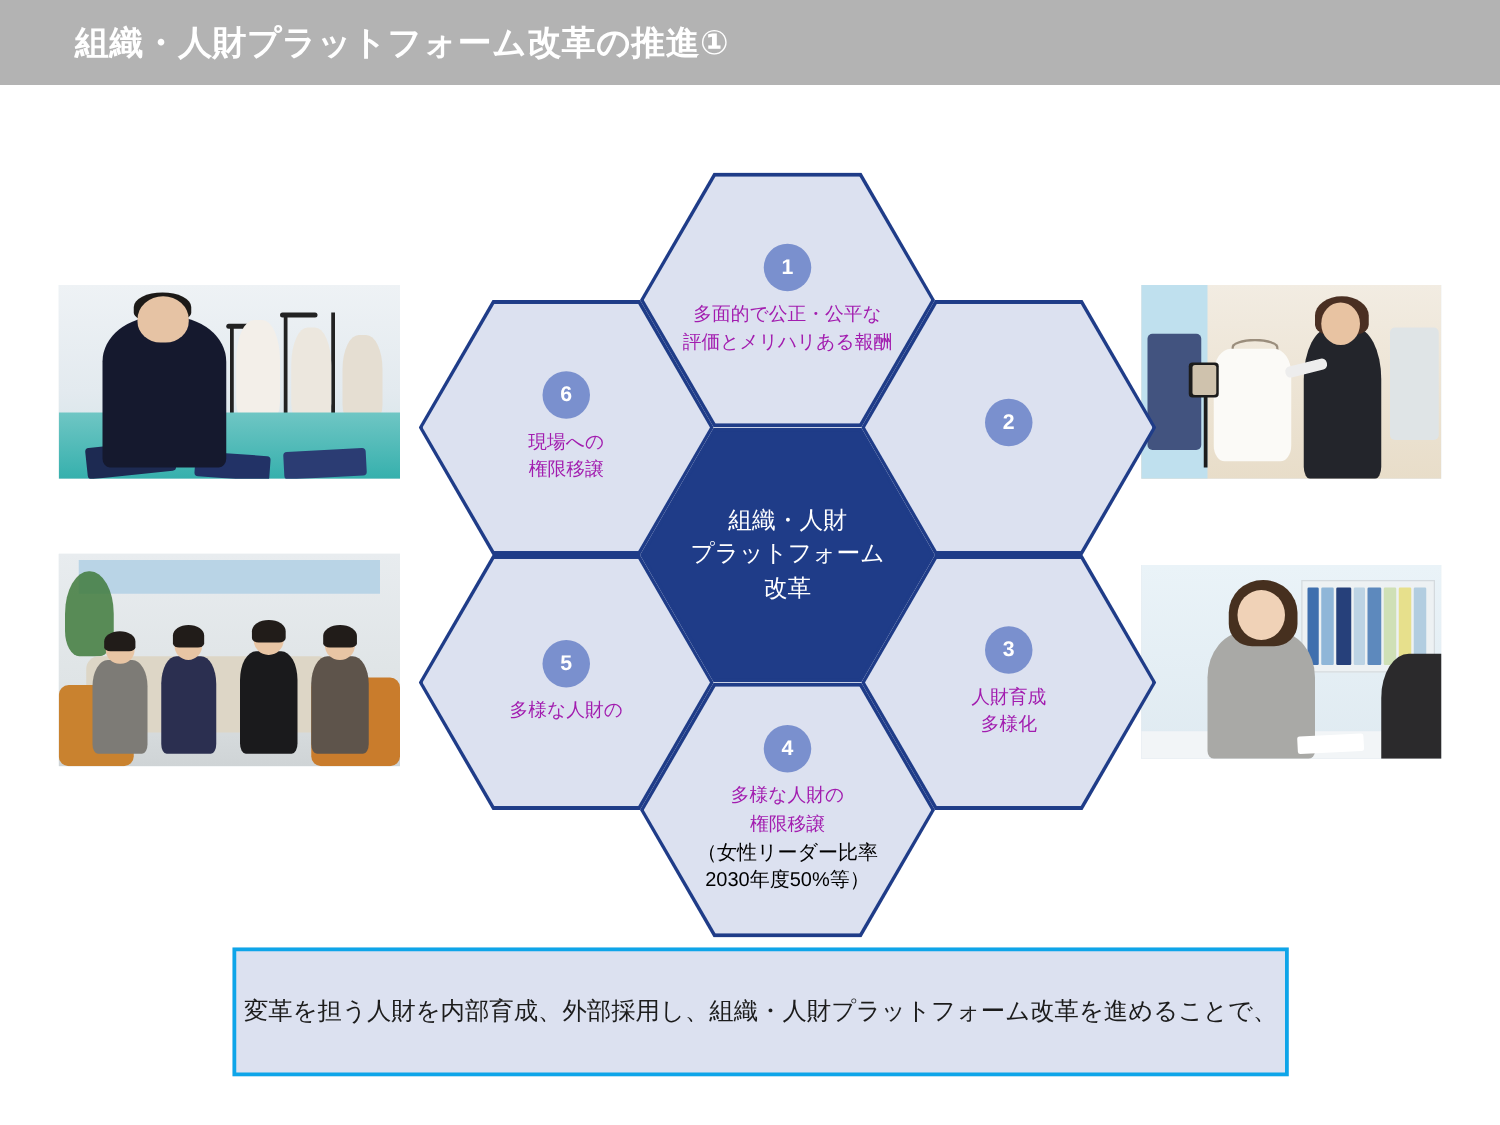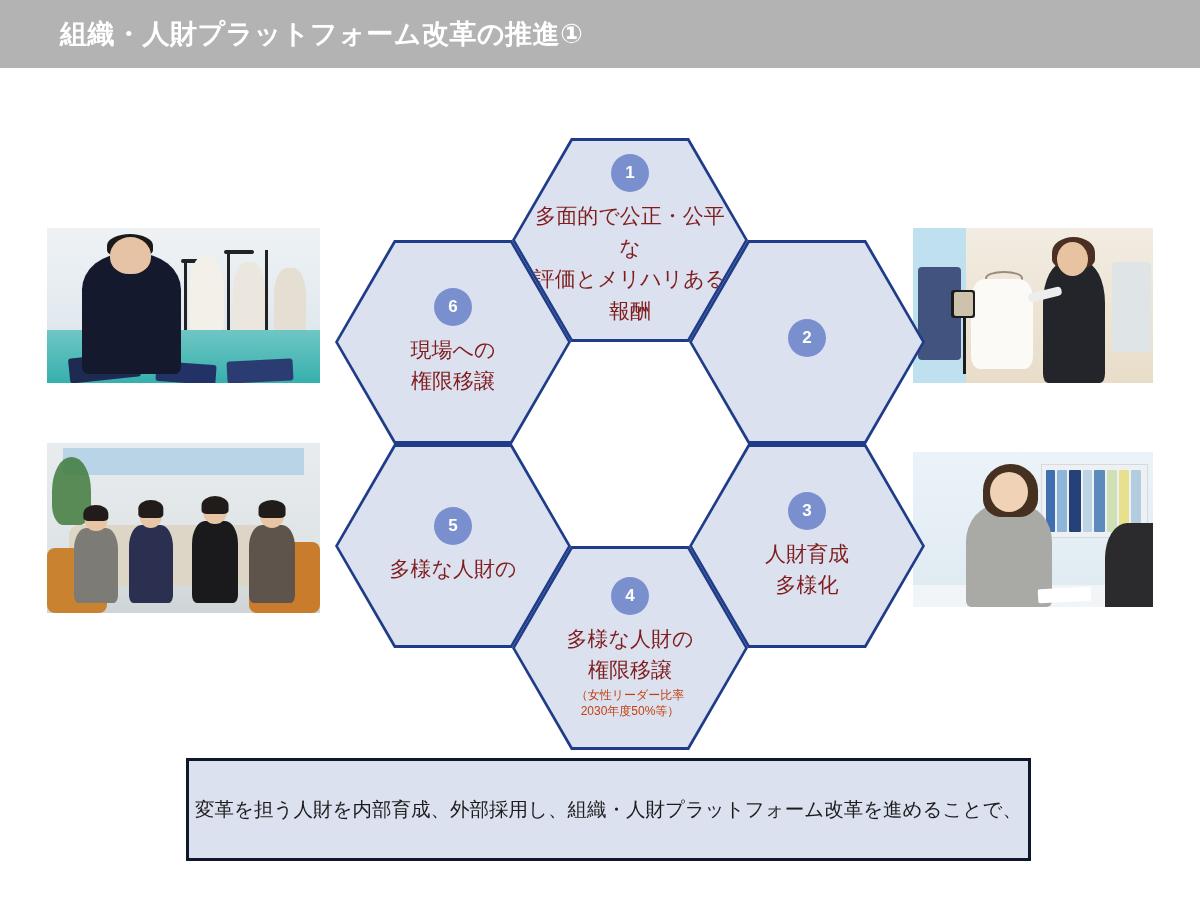--- a/index.html
+++ b/index.html
@@ -165,30 +165,30 @@
     background: #7a90ce;
     color: #ffffff;
     font-size: 17px;
     font-weight: bold;
     line-height: 38px;
     text-align: center;
     margin-bottom: 8px;
     flex: none;
   }
   .hex-text {
-    font-size: 21px;
+    font-size: 15px;
     line-height: 1.5;
-    color: #7f1d1d;
+    color: #a21caf;
     padding: 0 12px;
     white-space: pre-line;
   }
   .hex-sub {
-    font-size: 12px;
+    font-size: 16px;
     line-height: 1.35;
-    color: #c2410c;
+    color: #000000;
     padding: 0 8px;
     margin-top: 1px;
     white-space: pre-line;
   }
   .hex-center .hex-text {
     font-size: 19px;
     line-height: 1.45;
     color: #ffffff;
   }
 
@@ -203,21 +203,21 @@
 
   
   .banner {
     position: absolute;
     left: 186px;
     top: 758px;
     width: 845px;
     height: 103px;
     box-sizing: border-box;
     background: #dce1f0;
-    border: 3px solid #0f172a;
+    border: 3px solid #0ea5e9;
     display: flex;
     flex-direction: column;
     align-items: center;
     justify-content: center;
   }
   .banner-line {
     font-size: 19.5px;
     line-height: 1.75;
     color: #1c1c1c;
     text-align: center;
@@ -364,18 +364,25 @@
   <div class="hex-outer" id="hexBottom">
     <div class="hex-inner">
       <div class="hex-num">4</div>
       <div class="hex-text">多様な人財の
 権限移譲</div>
       <div class="hex-sub">（女性リーダー比率
 2030年度50%等）</div>
     </div>
   </div>
 
+  <div class="hex-outer hex-center" id="hexCenter">
+    <div class="hex-inner">
+      <div class="hex-text">組織・人財
+プラットフォーム
+改革</div>
+    </div>
+  </div>
 
 </div>
 
 <div class="banner">
   <div class="banner-line">変革を担う人財を内部育成、外部採用し、組織・人財プラットフォーム改革を進めることで、</div>
 </div>
 
 </body></html>

